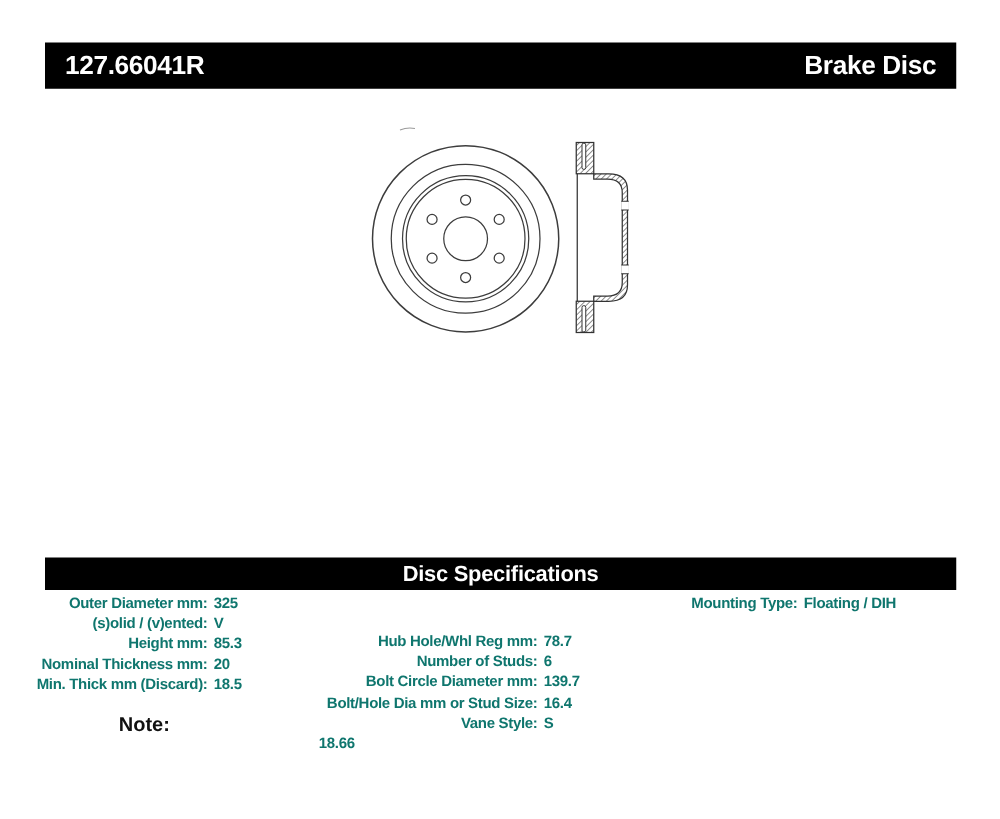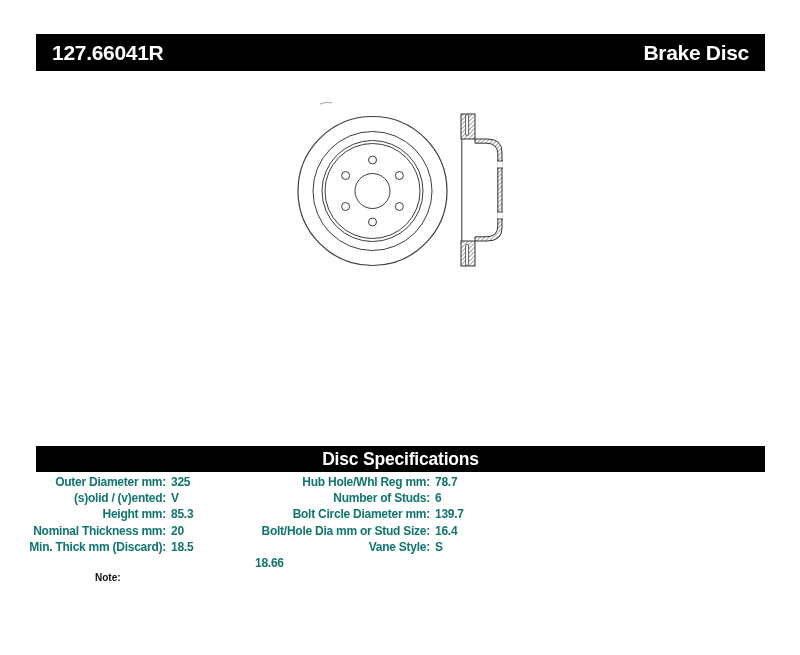--- a/index.html
+++ b/index.html
@@ -19,27 +19,27 @@
   }
 
   .drawing-svg { position:absolute; left:275px; top:95px; }
 
   .spec-col { position:absolute; top:474px; color:#0f766e; }
   .spec-row { display:flex; align-items:center; height:16.2px; white-space:nowrap; }
   .spec-label { font-weight:bold; font-size:12px; letter-spacing:-0.25px; text-align:right; }
   .spec-value { font-weight:bold; font-size:12px; letter-spacing:-0.25px; margin-left:5px; }
   #col-left   { left:16px; }
   #col-left .spec-label   { width:150px; }
-  #col-middle { left:250px; }
+  #col-middle { left:250px;margin-top:31px; }
   #col-middle .spec-label { width:180px; }
   #col-right  { left:520px; }
   #col-right .spec-label  { width:118px; }
 
   .note {
-    position:absolute; left:95px; top:572px; font-weight:bold; font-size:10px; color:#111;
+    position:absolute; left:95px; top:572px; font-weight:bold; font-size:16px; color:#111;
   }
 </style>
 </head>
 <body>
 
 <div class="page">
 
   <header class="bar top-bar">
     <span>127.66041R</span>
     <span>Brake Disc</span>
@@ -134,16 +134,22 @@
     </div>
     <div class="spec-row">
       <span class="spec-label">Vane Style:</span>
       <span class="spec-value">S</span>
     </div>
     <div class="spec-row">
       <span class="spec-value">18.66</span>
     </div>
   </div>
 
+  <div class="spec-col" id="col-right">
+    <div class="spec-row">
+      <span class="spec-label">Mounting Type:</span>
+      <span class="spec-value">Floating / DIH</span>
+    </div>
+  </div>
 
   <div class="note">Note:</div>
 
 </div>
 
 </body></html>

